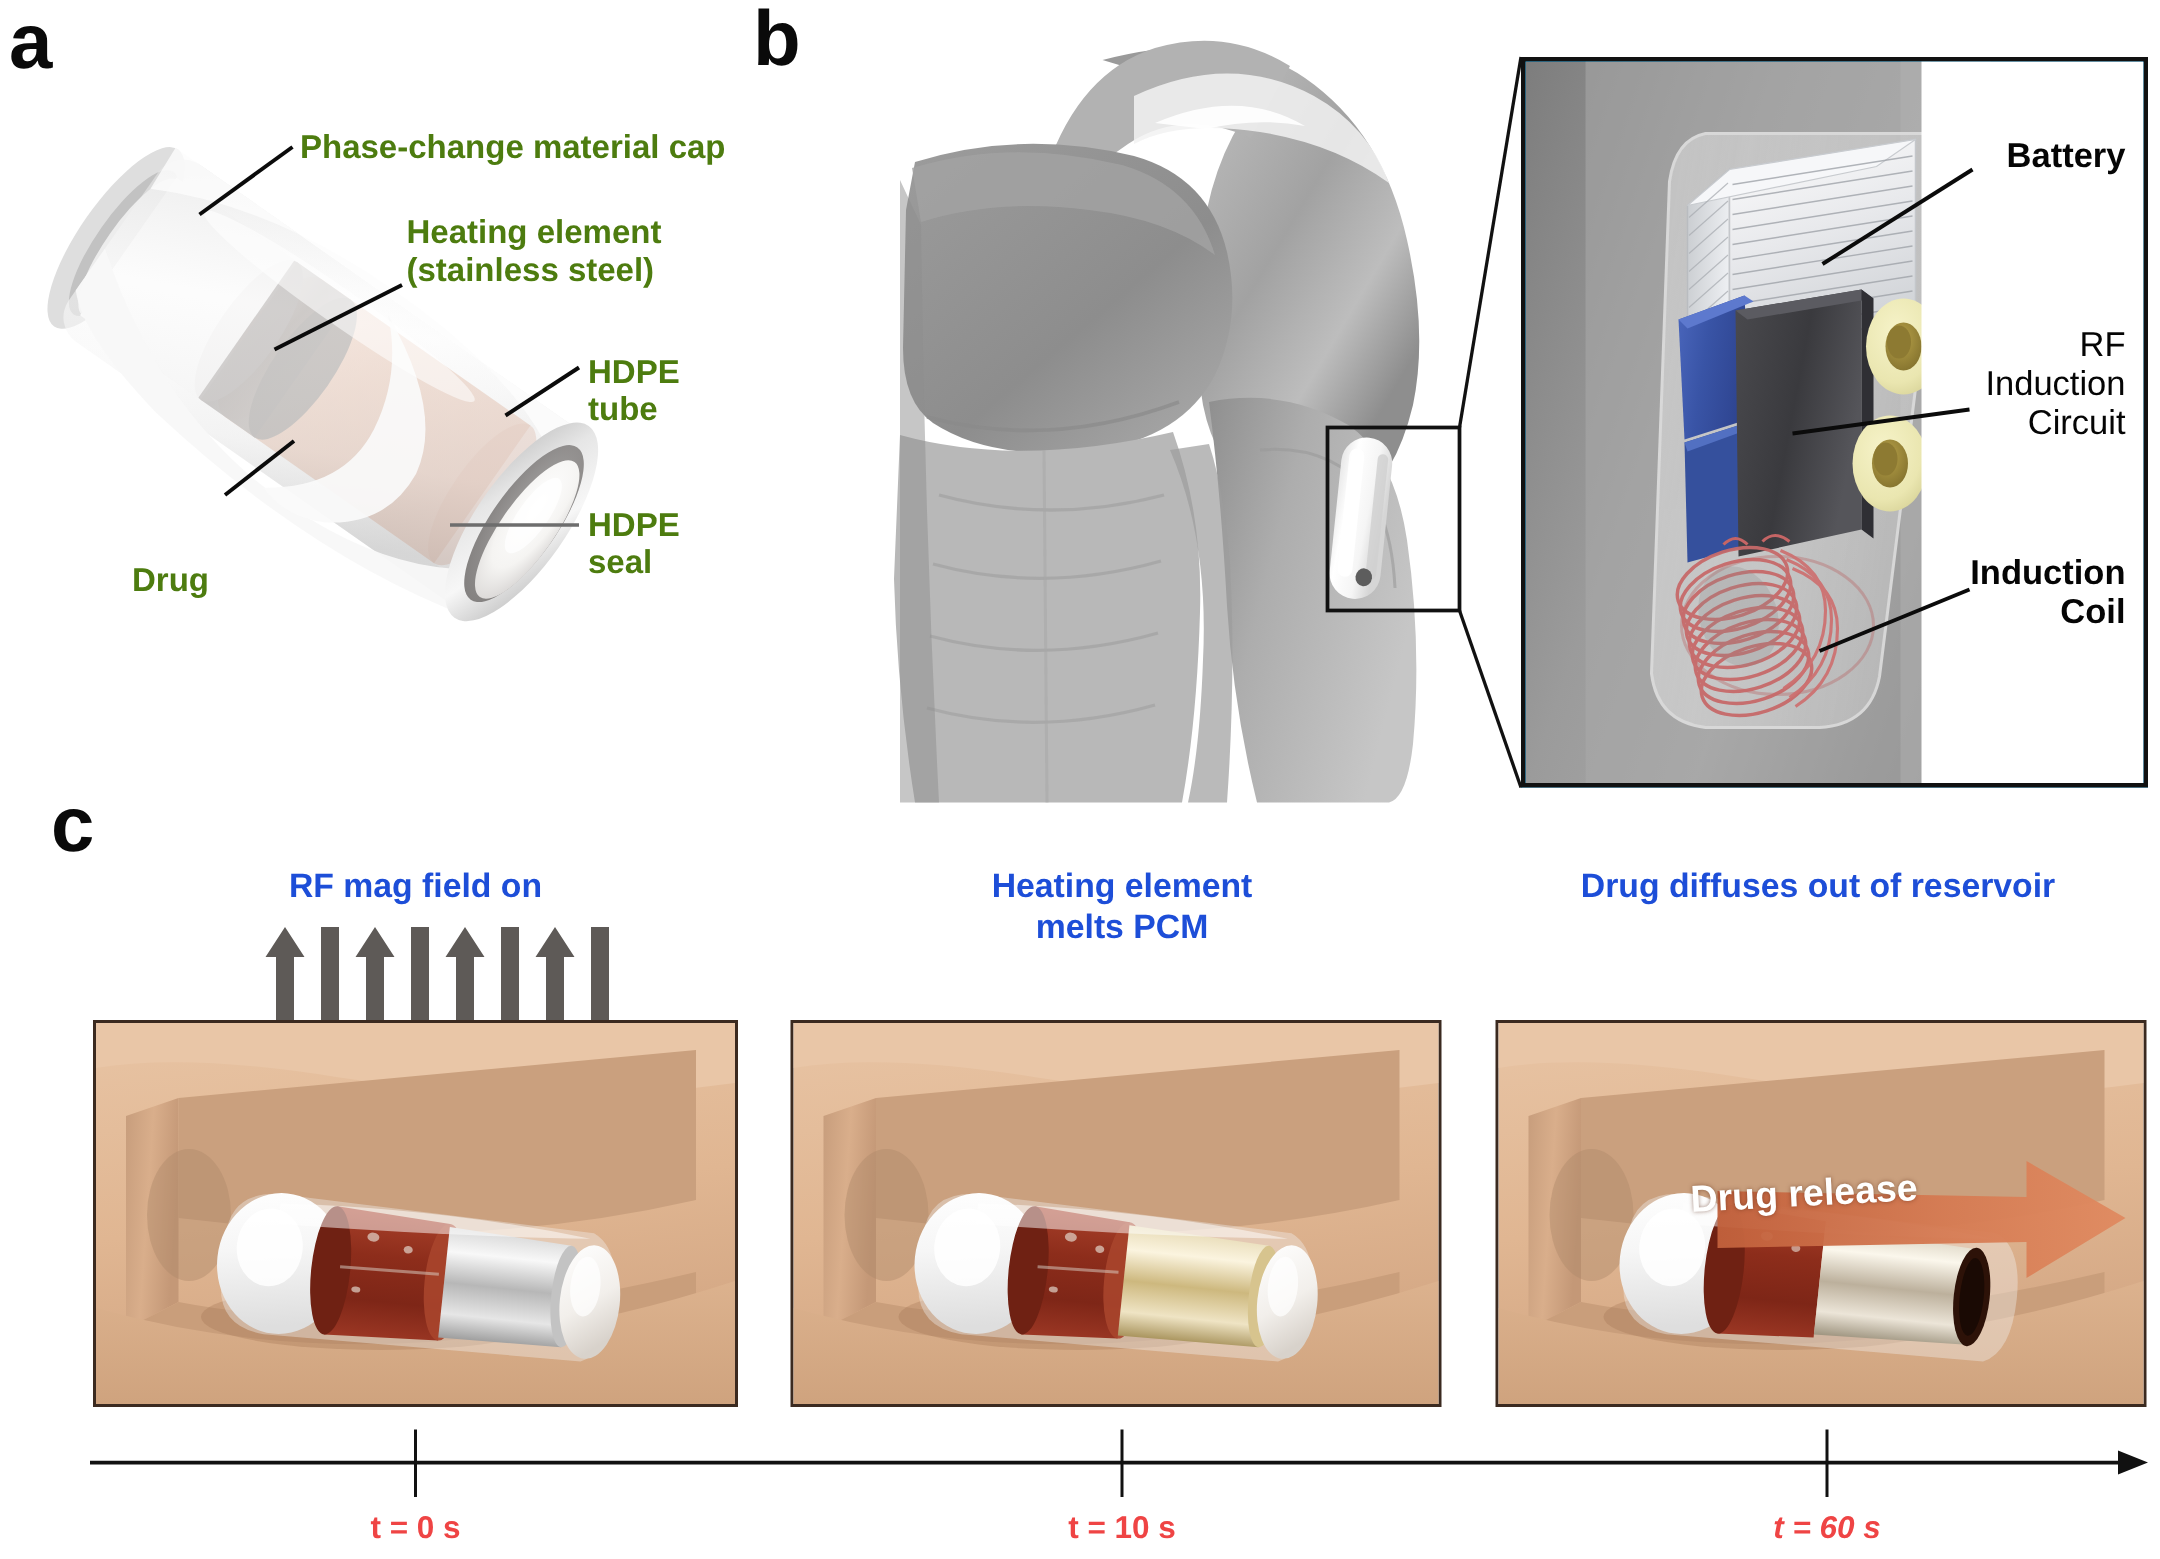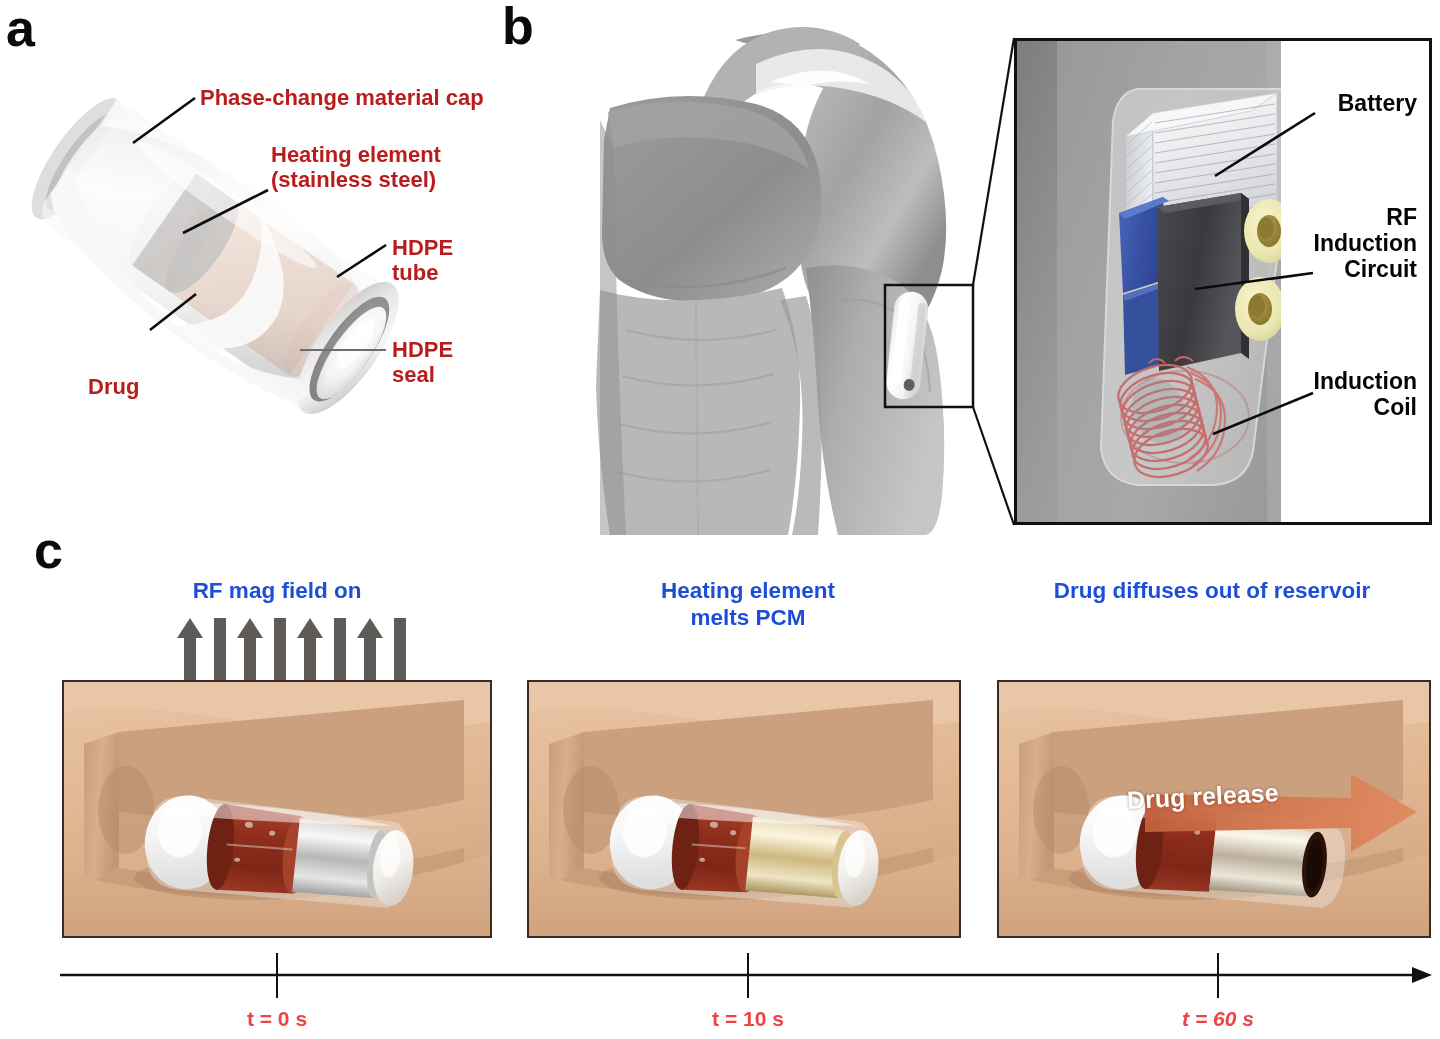--- a/index.html
+++ b/index.html
@@ -22,21 +22,21 @@
     position: absolute;
     font-weight: bold;
     font-size: 52px;
     line-height: 52px;
     color: #0a0a0a;
     letter-spacing: -1px;
   }
   .lbl {
     position: absolute;
     font-weight: bold;
-    color: #b91c1c;
+    color: #4d7c0f;
     line-height: 1.12;
     white-space: pre-line;
   }
 
   
   #panel-a { position: absolute; left: 0; top: 0; width: 500px; height: 470px; }
   #inset-box {
     position: absolute;
     left: 1014px; top: 38px;
     width: 418px; height: 487px;
@@ -417,22 +417,22 @@
       <rect x="264" y="0" width="148" height="481" fill="#ffffff"></rect>
 
       <line x1="298" y1="72" x2="198" y2="135" stroke="#0b0b0b" stroke-width="2.6"></line>
       <line x1="296" y1="232" x2="178" y2="248" stroke="#0b0b0b" stroke-width="2.6"></line>
       <line x1="296" y1="352" x2="196" y2="393" stroke="#0b0b0b" stroke-width="2.6"></line>
     </svg>
 
     <div style="position:absolute; right:12px; top:50px; width:130px; text-align:right;
                 font-weight:bold; font-size:23px; color:#050505; line-height:1.1; white-space:pre-line;">Battery</div>
 
-    <div style="position:absolute; right:12px; top:164px; width:134px; text-align:right;
-                font-weight:bold; font-size:23px; color:#050505; line-height:1.12; white-space:pre-line;">RF
+    <div style="position:absolute; right:12px; top:176px; width:134px; text-align:right;
+                font-weight:normal; font-size:23px; color:#050505; line-height:1.12; white-space:pre-line;">RF
 Induction
 Circuit</div>
 
     <div style="position:absolute; right:12px; top:328px; width:134px; text-align:right;
                 font-weight:bold; font-size:23px; color:#050505; line-height:1.12; white-space:pre-line;">Induction
 Coil</div>
   </div>
 
   <div id="panel-c">
 

